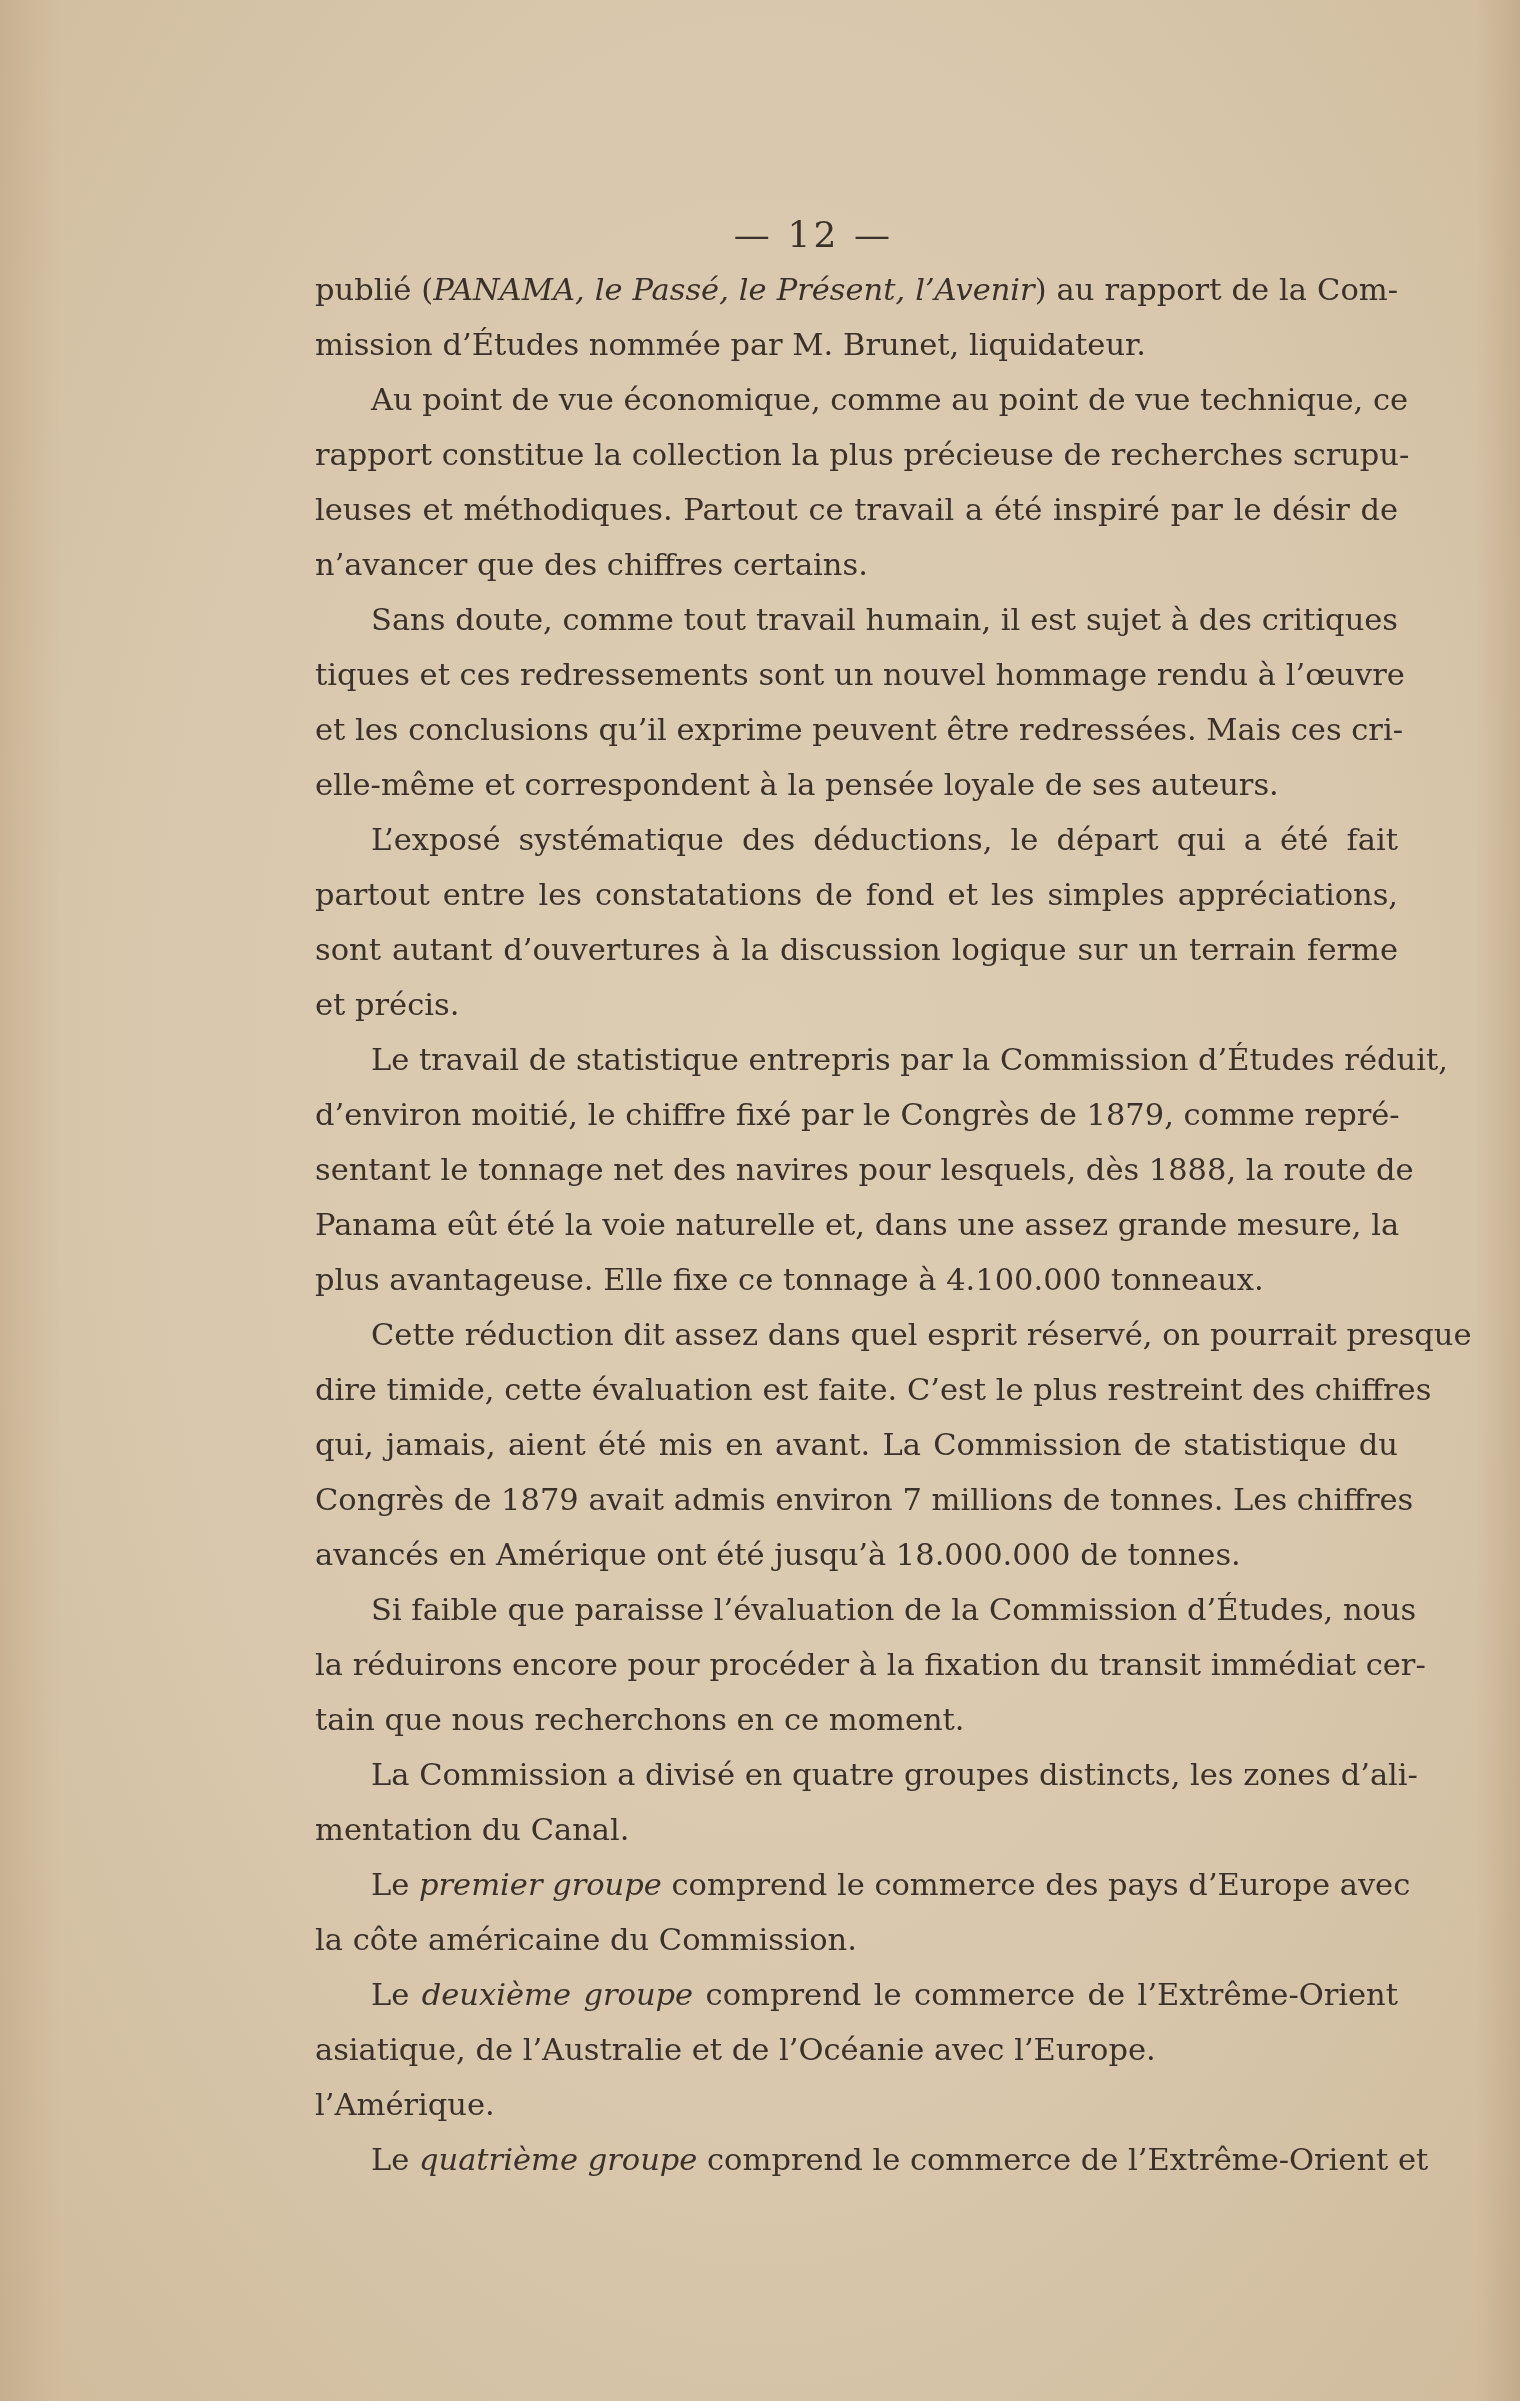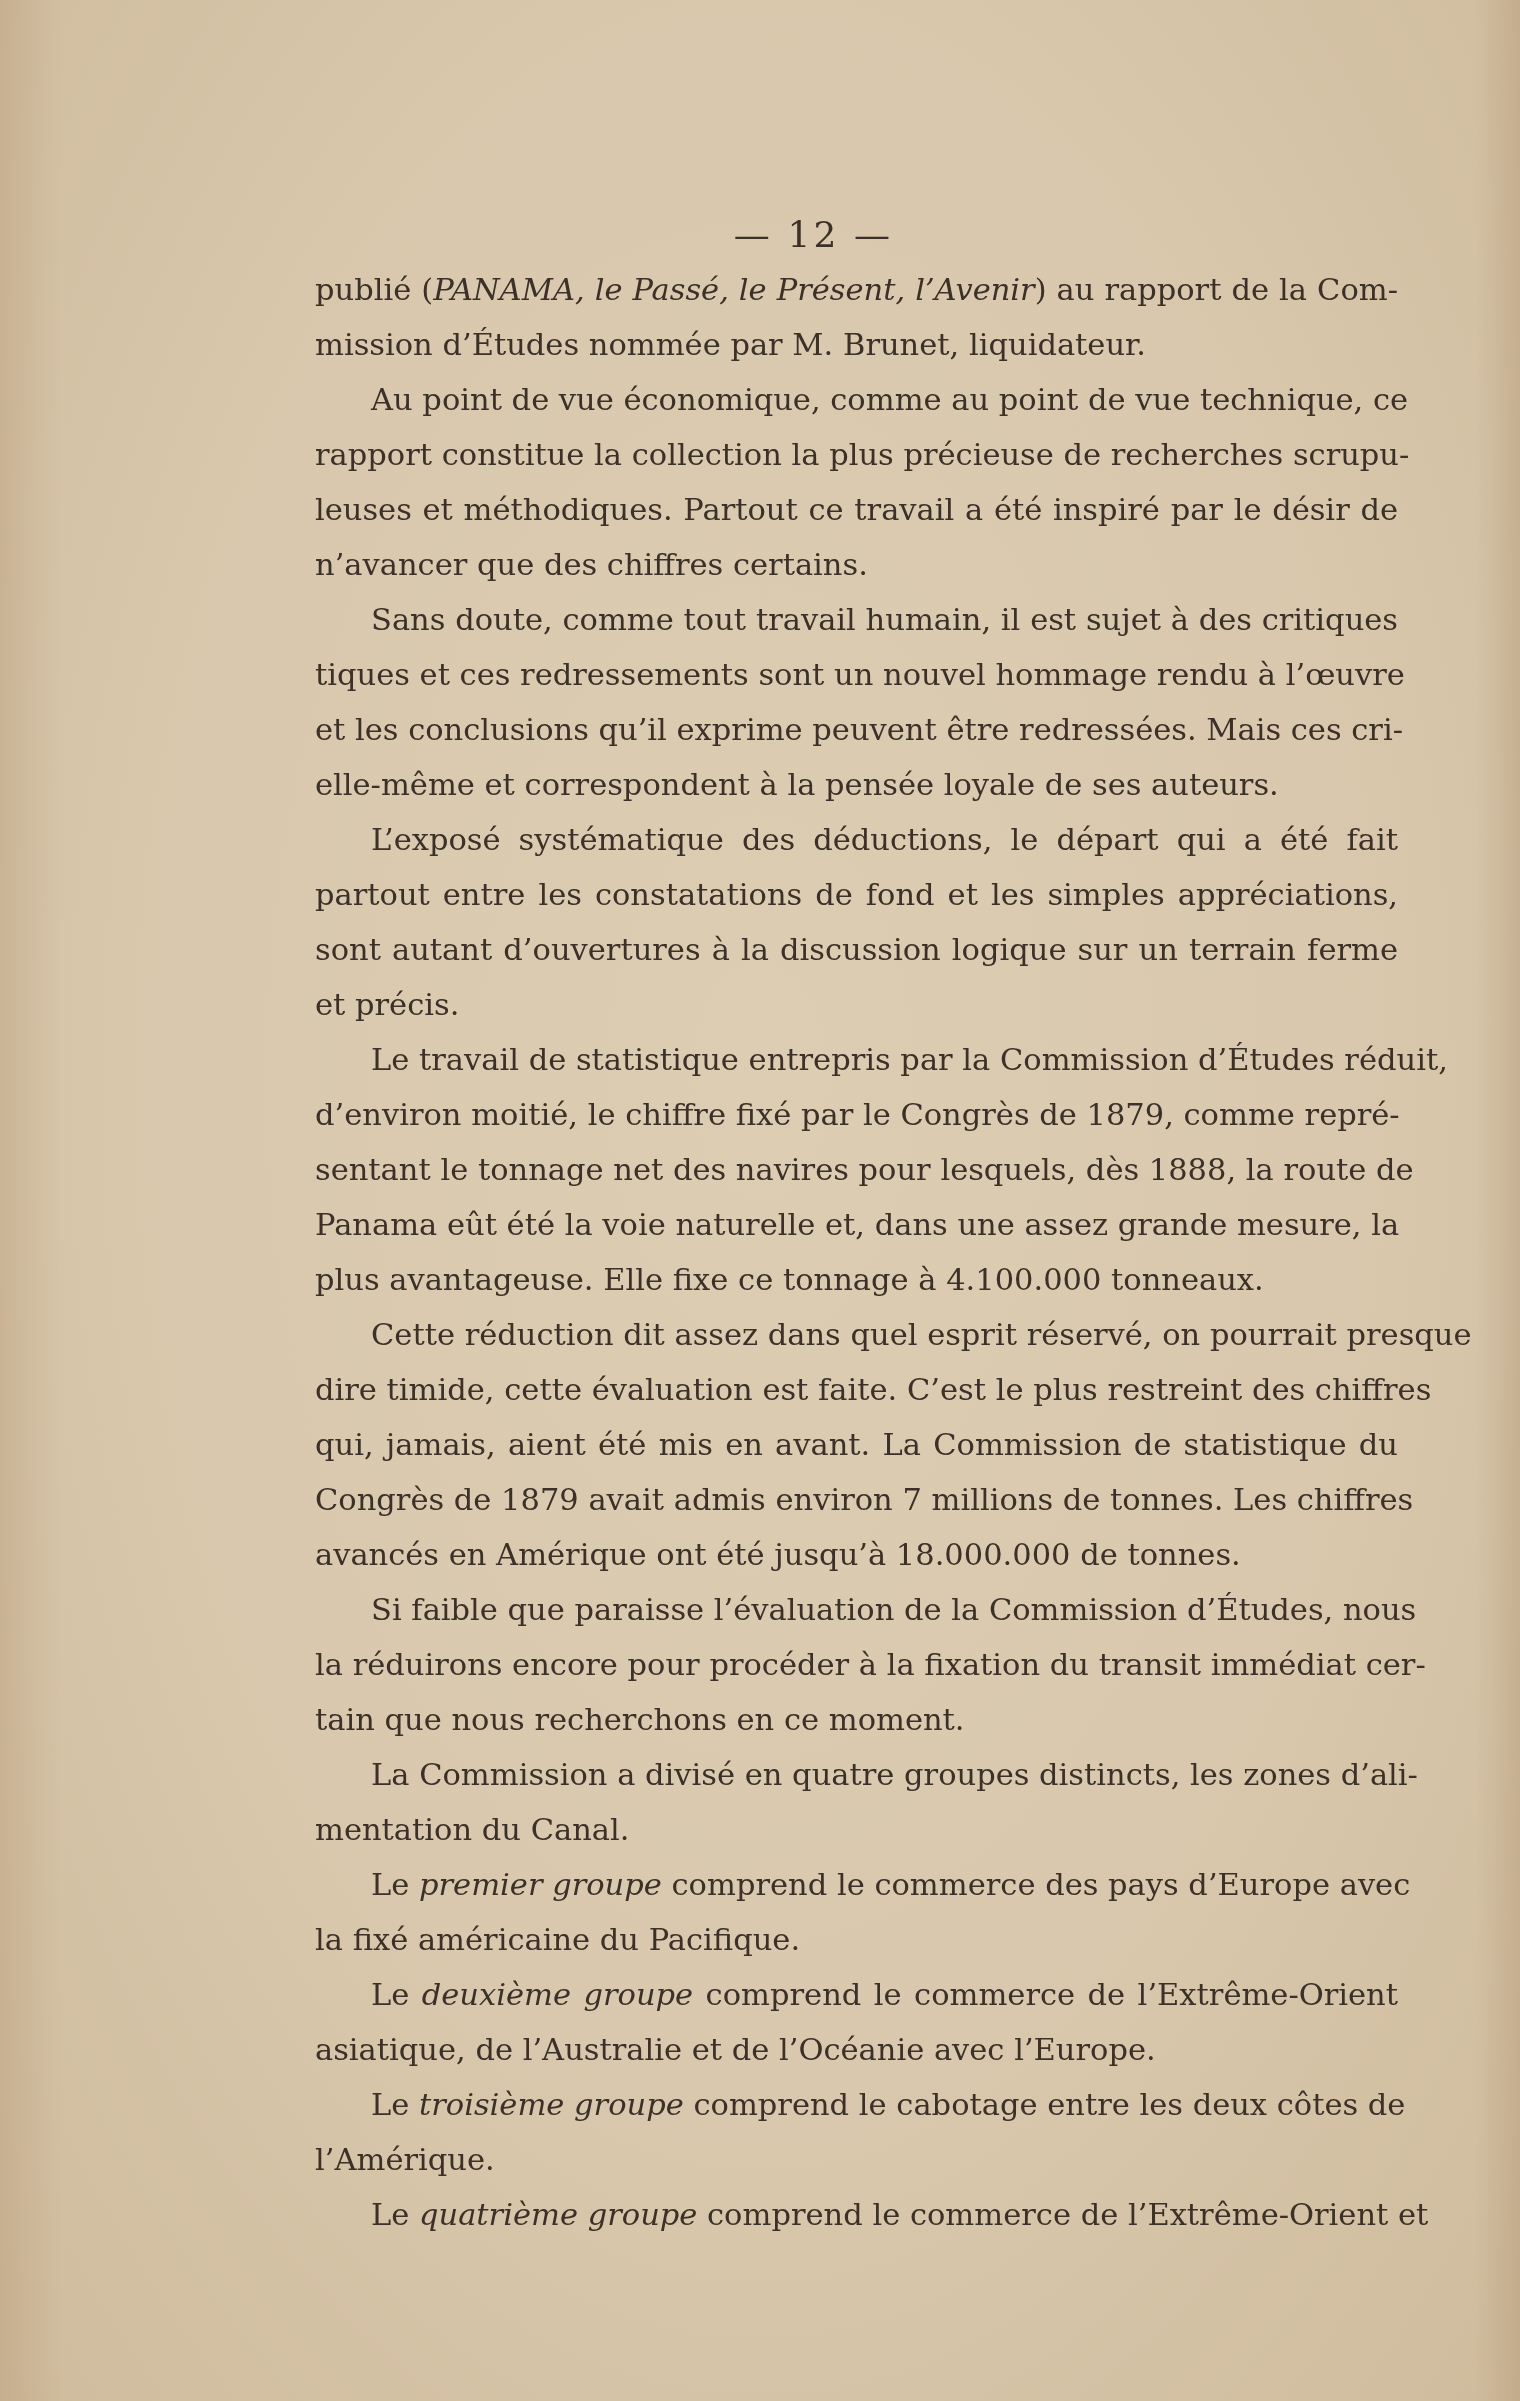--- a/index.html
+++ b/index.html
@@ -122,28 +122,27 @@
         <span class="line indent"><span>Si faible que paraisse l’évaluation de la Commission d’Études, nous</span></span>
         <span class="line"><span>la réduirons encore pour procéder à la fixation du transit immédiat cer-</span></span>
         <span class="line last"><span>tain que nous recherchons en ce moment.</span></span>
       </div>
       <div class="para">
         <span class="line indent"><span>La Commission a divisé en quatre groupes distincts, les zones d’ali-</span></span>
         <span class="line last"><span>mentation du Canal.</span></span>
       </div>
       <div class="para">
         <span class="line indent"><span>Le </span><em>premier groupe</em><span> comprend le commerce des pays d’Europe avec</span></span>
-        <span class="line last"><span>la fixé américaine du Pacifique.</span></span>
+        <span class="line last"><span>la côte américaine du Commission.</span></span>
       </div>
       <div class="para">
         <span class="line indent"><span>Le </span><em>deuxième groupe</em><span> comprend le commerce de l’Extrême-Orient</span></span>
         <span class="line last"><span>asiatique, de l’Australie et de l’Océanie avec l’Europe.</span></span>
       </div>
       <div class="para">
-        <span class="line indent"><span>Le </span><em>troisième groupe</em><span> comprend le cabotage entre les deux côtes de</span></span>
         <span class="line last"><span>l’Amérique.</span></span>
       </div>
       <div class="para">
         <span class="line indent"><span>Le </span><em>quatrième groupe</em><span> comprend le commerce de l’Extrême-Orient et</span></span>
       </div>
     </div>
 </div>
 
 
 </body></html>

